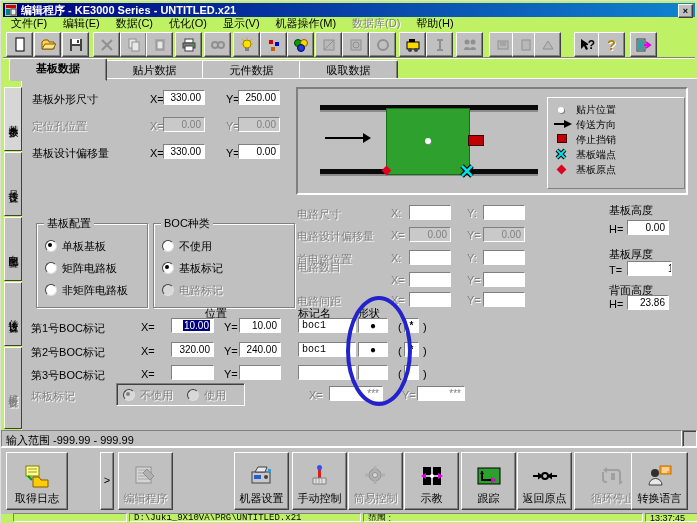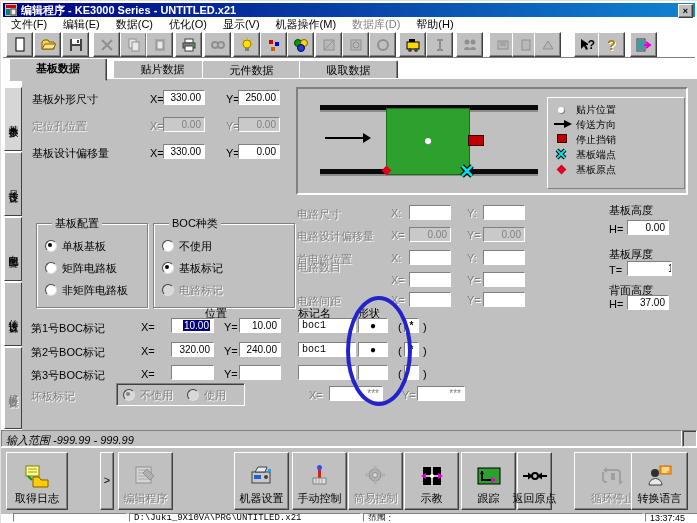--- a/index.html
+++ b/index.html
@@ -1,29 +1,29 @@
 <!DOCTYPE html>
 <html><head>
 <meta charset="utf-8">
 <style>
   html,body{margin:0;padding:0;background:#555;}
-  #window{position:relative;width:697px;height:523px;background:#ffffff;overflow:hidden;
+  #window{position:relative;width:697px;height:523px;background:#bef264;overflow:hidden;
     font-family:"Liberation Sans","DejaVu Sans",sans-serif;font-size:11px;color:#000;
     border-top:1px solid #dfdfdf;border-left:1px solid #dfdfdf;box-sizing:border-box;}
   .abs{position:absolute;}
   .raised{border:1px solid;border-color:#ffffff #404040 #404040 #ffffff;box-shadow:inset -1px -1px 0 #808080;background:#c0c0c0;}
   .sunken{border:1px solid;border-color:#808080 #ffffff #ffffff #808080;box-shadow:inset 1px 1px 0 #404040;}
   
   .titlebar{left:2px;top:2px;width:692px;height:14px;background:linear-gradient(to right,#000080,#1084d0);
     display:flex;align-items:center;color:#fff;font-weight:bold;font-size:11px;}
   .titlebar .ttl{margin-left:4px;white-space:nowrap;}
   .closebtn{position:absolute;right:2px;top:1px;width:13px;height:12px;font-size:9px;font-weight:bold;color:#000;
     display:flex;align-items:center;justify-content:center;line-height:1;}
   
-  .menubar{left:2px;top:16px;width:692px;height:14px;display:flex;align-items:center;}
+  .menubar{left:2px;top:16px;width:692px;height:14px;display:flex;}
   .mitem{padding:0 8px;height:13px;line-height:13px;white-space:nowrap;}
   .mitem.dis{color:#808080;text-shadow:1px 1px 0 #fff;}
   
   .toolbar{left:2px;top:29px;width:692px;height:27px;border-bottom:1px solid #808080;box-shadow:0 1px 0 #fff;}
   .tbtn{position:absolute;top:2px;width:25px;height:23px;display:flex;align-items:center;justify-content:center;}
   .tbtn svg{display:block;}
   .glyph{font-weight:bold;font-size:12px;}
   
   .tab{position:absolute;height:19px;line-height:18px;text-align:center;
     border:1px solid;border-color:#ffffff #404040 #c0c0c0 #ffffff;box-shadow:inset -1px 0 0 #808080;
@@ -46,32 +46,32 @@
   .sel{background:#000080;color:#fff;padding:0 1px;}
   
   .radio{display:inline-block;width:10px;height:10px;border-radius:50%;background:#fff;
     border:1px solid;border-color:#404040 #dfdfdf #dfdfdf #404040;vertical-align:-2px;margin-right:5px;position:relative;}
   .radio.on::after{content:"";position:absolute;left:2px;top:2px;width:4px;height:4px;border-radius:50%;background:#000;}
   .radio.dis{background:#d8d8d8;}
   .radio.dis.on::after{background:#808080;}
   .ropt{position:absolute;white-space:nowrap;}
   .ropt.dis{color:#808080;text-shadow:1px 1px 0 #fff;}
   .groupbox{position:absolute;border:1px solid #808080;box-shadow:1px 1px 0 #fff, inset 1px 1px 0 #fff;}
-  .gtitle{position:absolute;top:-8px;left:7px;background:#c0c0c0;padding:0 3px;white-space:nowrap;margin-left:8px;}
+  .gtitle{position:absolute;top:-8px;left:7px;background:#c0c0c0;padding:0 3px;white-space:nowrap;}
   
   .diagram{left:295px;top:86px;width:392px;height:108px;background:#c0c0c0;
     border:2px solid;border-color:#808080 #ffffff #ffffff #808080;box-sizing:border-box;}
   .rail{position:absolute;height:5px;background:#0a0a0a;box-shadow:0 2px 0 #8a8a8a;}
   .legendbox{position:absolute;border:1px solid;border-color:#ffffff #808080 #808080 #ffffff;}
   .litem{position:absolute;font-size:10px;white-space:nowrap;}
   .diamond{display:inline-block;width:7px;height:7px;background:#e00020;transform:rotate(45deg);}
   .wdot{display:inline-block;width:6px;height:6px;border-radius:50%;background:#fff;box-shadow:1px 1px 0 #808080;}
   .rsq{display:inline-block;width:8px;height:7px;background:#c00000;border:1px solid #400000;}
   
-  .inputbar{left:0;top:429px;width:681px;height:17px;background:#c0c0c0;border:1px solid;border-color:#808080 #ffffff #ffffff #808080;box-sizing:border-box;font-style:italic;}
+  .inputbar{left:0;top:429px;width:681px;height:17px;background:#c0c0c0;border:1px solid;border-color:#808080 #ffffff #ffffff #808080;box-sizing:border-box;}
   .bottombar{left:0;top:446px;width:697px;height:66px;border-top:1px solid #ffffff;background:#c0c0c0;}
   .bigbtn{position:absolute;top:4px;height:58px;display:flex;flex-direction:column;align-items:center;justify-content:flex-end;padding-bottom:3px;box-sizing:border-box;}
   .bigbtn .cap{font-size:11px;white-space:nowrap;}
   .bigbtn.dis .cap{color:#808080;text-shadow:1px 1px 0 #fff;}
   .bigbtn svg{margin-bottom:3px;}
   
   .statusbar{left:12px;top:512px;width:697px;height:11px;display:flex;}
   .sseg{border:1px solid;border-color:#808080 #ffffff #ffffff #808080;height:9px;margin-right:2px;
     font-size:9px;line-height:9px;padding:0 4px;white-space:nowrap;overflow:hidden;box-sizing:border-box;}
   .mono{font-family:"Liberation Mono","DejaVu Sans Mono",monospace;}
@@ -248,21 +248,21 @@
     <span class="tbtn raised" style="left:627px">
         <svg width="18" height="16">
           <rect x="2" y="2" width="8" height="12" fill="#c8c8c8" stroke="#404040"></rect>
           <rect x="3" y="3" width="6" height="10" fill="#3a9ea5"></rect>
           <path d="M9 8 h5 M11 5 l4 3 -4 3" stroke="#e000e0" stroke-width="2" fill="none"></path>
         </svg>
       </span>
   </div>
 
   <div class="tab active abs" style="left:8px;top:57px;width:96px;">基板数据</div>
-  <div class="tab abs" style="left:112px;top:59px;width:97px;font-family:Liberation Mono, monospace;">贴片数据</div>
+  <div class="tab abs" style="left:104px;top:59px;width:97px;">贴片数据</div>
   <div class="tab abs" style="left:201px;top:59px;width:97px;">元件数据</div>
   <div class="tab abs" style="left:298px;top:59px;width:97px;">吸取数据</div>
 
   <div class="abs panel"></div>
 
   <div class="vtab" style="top:86px;height:62px;background:#d6d6d6;">基本参数</div>
   <div class="vtab" style="top:151px;height:62px;">尺寸设置</div>
   <div class="vtab" style="top:216px;height:62px;">电路配置</div>
   <div class="vtab" style="top:281px;height:62px;">传送设置</div>
   <div class="vtab dis" style="top:346px;height:80px;">扩展板设置</div>
@@ -363,21 +363,21 @@
   <span class="fld" style="left:482px;top:291px;width:42px;color:#808080;"></span>
 
   <span class="lbl" style="left:608px;top:202px;">基板高度</span>
   <span class="lbl" style="left:608px;top:222px;">H=</span>
   <span class="fld" style="left:626px;top:219px;width:42px;">0.00</span>
   <span class="lbl" style="left:608px;top:246px;">基板厚度</span>
   <span class="lbl" style="left:608px;top:263px;">T=</span>
   <span class="fld" style="left:626px;top:260px;width:42px;padding-left:40px;">1.60</span>
   <span class="lbl" style="left:608px;top:282px;">背面高度</span>
   <span class="lbl" style="left:608px;top:297px;">H=</span>
-  <span class="fld" style="left:626px;top:294px;width:42px;">37.00</span>
+  <span class="fld" style="left:626px;top:294px;width:42px;">23.86</span>
 
   <span class="lbl" style="left:204px;top:305px;">位置</span>
   <span class="lbl" style="left:297px;top:305px;">标记名</span>
   <span class="lbl" style="left:357px;top:305px;">形状</span>
 
   <span class="lbl" style="left:30px;top:320px;">第1号BOC标记</span>
   <span class="lbl" style="left:140px;top:320px;">X=</span>
   <span class="fld" style="left:170px;top:317px;width:43px;"><span class="sel">10.00</span></span>
   <span class="lbl" style="left:223px;top:320px;">Y=</span>
   <span class="fld" style="left:238px;top:317px;width:42px;">10.00</span>
@@ -490,21 +490,21 @@
     </div>
     <div class="bigbtn raised" style="left:460px;width:55px;">
       <svg width="26" height="24">
           <rect x="2" y="4" width="22" height="16" fill="#2da02d" stroke="#000"></rect>
           <path d="M6 7 v9 h12" stroke="#000" stroke-width="2" fill="none"></path>
           <path d="M6 7 l-2 3 h4 z" fill="#000"></path>
           <path d="M15 13 l6 3 -6 3 z" fill="#e000e0"></path>
         </svg>
       <span class="cap">跟踪</span>
     </div>
-    <div class="bigbtn raised" style="left:516px;width:35px;justify-content:flex-end;">
+    <div class="bigbtn raised" style="left:516px;width:55px;justify-content:flex-end;">
       <svg width="26" height="24">
           <path d="M1 12 h5" stroke="#000" stroke-width="2"></path>
           <path d="M6 8.5 l5 3.5 -5 3.5 z" fill="#000"></path>
           <circle cx="13" cy="12" r="3" fill="none" stroke="#000" stroke-width="2"></circle>
           <path d="M25 12 h-5" stroke="#000" stroke-width="2"></path>
           <path d="M20 8.5 l-5 3.5 5 3.5 z" fill="#000"></path>
         </svg>
       <span class="cap">返回原点</span>
     </div>
     <div class="bigbtn raised dis" style="left:573px;width:78px;">

